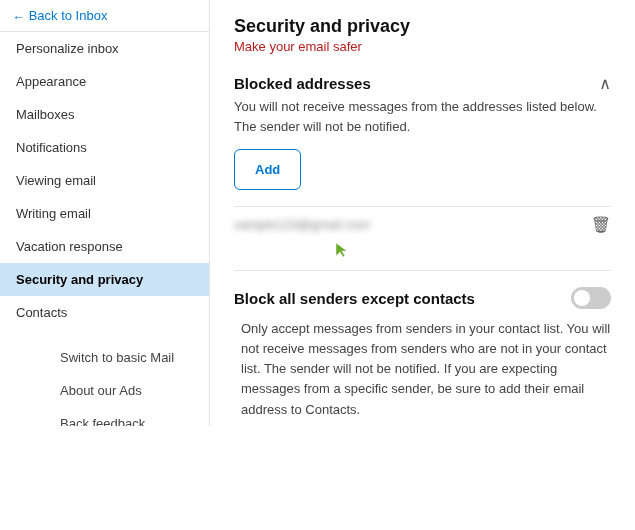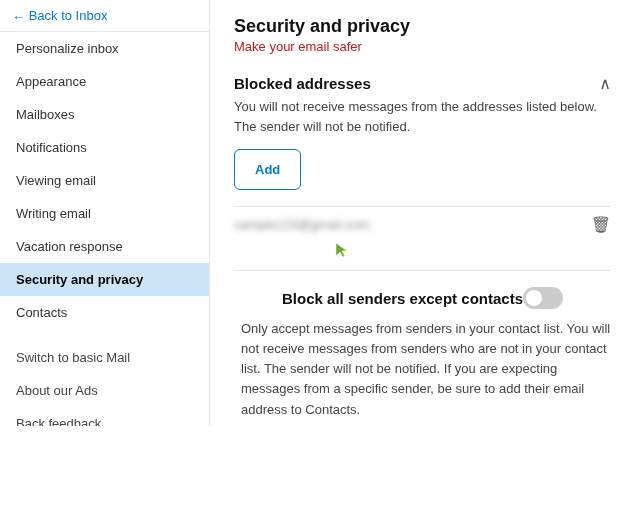--- a/index.html
+++ b/index.html
@@ -48,20 +48,21 @@
     }
 
     .sidebar-divider {
       height: 1px;
       background: #e5e5e5;
       margin: 6px 0;
     }
 
     .sidebar-footer {
       margin-top: auto;
+      padding-left: 44px;
     }
 
     .sidebar-footer .sidebar-item {
       font-size: 13px;
       color: #444;
     }
 
     
     .main {
       flex: 1;
@@ -144,21 +145,21 @@
 
     .divider {
       height: 1px;
       background: #e5e5e5;
       margin: 16px 0;
     }
 
     .toggle-row {
       display: flex;
       align-items: center;
-      justify-content: center;
+      justify-content: space-between;
       margin-bottom: 10px;
     }
 
     .block-all-title {
       font-size: 15px;
       font-weight: 700;
       color: #111;
     }
 
     

